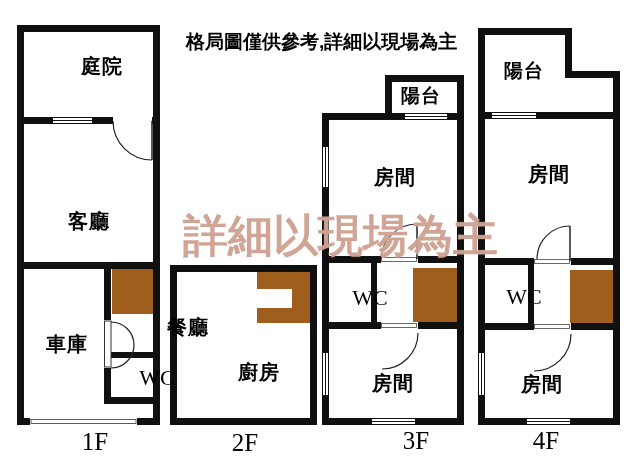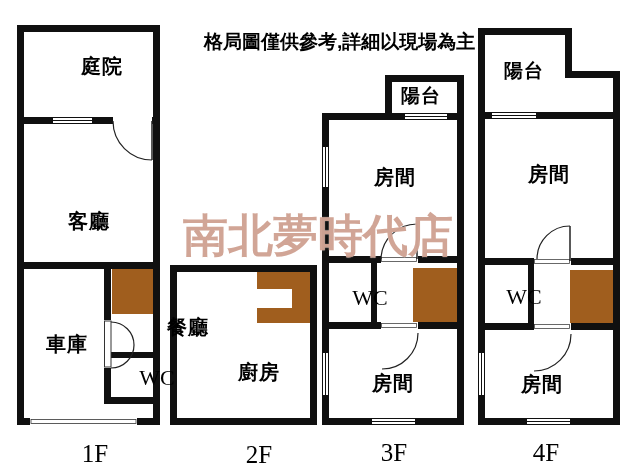--- a/index.html
+++ b/index.html
@@ -14,23 +14,23 @@
   
   .win-h{position:absolute;height:7px;
     background:linear-gradient(#101010 0 1px,#fff 1px 3px,#101010 3px 4px,#fff 4px 6px,#101010 6px 7px);}
   .win-v{position:absolute;width:7px;
     background:linear-gradient(to right,#101010 0 1px,#fff 1px 3px,#101010 3px 4px,#fff 4px 6px,#101010 6px 7px);}
   .label{position:absolute;transform:translate(-50%,-50%);font-weight:700;color:#000;
     white-space:nowrap;font-size:20px;letter-spacing:1px;}
   .small{font-size:19px;}
   .serif{font-family:"Liberation Serif","DejaVu Serif",serif;font-weight:400;letter-spacing:0;}
   .wc{font-size:22px;padding-left:44px;}
-  .floor-tag{font-size:25px;margin-top:12px;}
+  .floor-tag{font-size:25px;}
   .disclaimer{position:absolute;left:186px;top:29px;font-size:19px;font-weight:700;
-    letter-spacing:0;color:#000;white-space:nowrap;margin-left:18px;}
+    letter-spacing:0;color:#000;white-space:nowrap;}
   .wm{position:absolute;font-weight:700;white-space:nowrap;z-index:9;pointer-events:none;}
   .wm-store{left:183px;top:206px;font-size:45px;letter-spacing:0;color:rgba(197,143,124,0.80);
     text-shadow:0 0 1px rgba(255,255,255,0.9);}
   .wm-company{left:98px;top:296px;font-size:31px;letter-spacing:0;color:rgba(170,160,150,0.78);
     text-shadow:0 0 1px rgba(255,255,255,0.9);}
   #doors{position:absolute;left:0;top:0;z-index:5;}
   .label{z-index:6;}
   .open,.win-h,.win-v{z-index:3;}
   .wall{z-index:2;}
   .stairs,.notch{z-index:1;}
@@ -65,21 +65,21 @@
   <div class="label serif floor-tag" style="left:95px;top:442px">1F</div>
 
   <div class="wall" style="left:170px;top:265px;width:147px;height:7px"></div>
   <div class="wall" style="left:170px;top:265px;width:7px;height:160px"></div>
   <div class="wall" style="left:310px;top:265px;width:7px;height:160px"></div>
   <div class="wall" style="left:170px;top:418px;width:147px;height:7px"></div>
   <div class="stairs" style="left:257px;top:272px;width:53px;height:51px"></div>
   <div class="notch" style="left:257px;top:289px;width:35px;height:19px"></div>
   <div class="label" style="left:188px;top:327px">餐廳</div>
   <div class="label" style="left:259px;top:372px">廚房</div>
-  <div class="label serif floor-tag" style="left:259px;top:443px">2F</div>
+  <div class="label serif floor-tag" style="left:245px;top:443px">2F</div>
 
   <div class="wall" style="left:385px;top:75px;width:79px;height:7px"></div>
   <div class="wall" style="left:385px;top:75px;width:7px;height:45px"></div>
   <div class="wall" style="left:457px;top:75px;width:7px;height:350px"></div>
   <div class="wall" style="left:322px;top:113px;width:142px;height:7px"></div>
   <div class="wall" style="left:322px;top:113px;width:7px;height:312px"></div>
   <div class="wall" style="left:322px;top:256px;width:142px;height:7px"></div>
   <div class="wall" style="left:371px;top:263px;width:6px;height:66px"></div>
   <div class="wall" style="left:322px;top:322px;width:142px;height:7px"></div>
   <div class="wall" style="left:322px;top:418px;width:142px;height:7px"></div>
@@ -89,21 +89,21 @@
   <div class="win-v" style="left:322px;top:147px;height:40px"></div>
   <div class="win-v" style="left:322px;top:353px;height:42px"></div>
   <div class="win-h" style="left:372px;top:418px;width:43px"></div>
   <div class="open" style="left:381px;top:256px;width:37px;height:7px"></div>
   <div class="open" style="left:381px;top:322px;width:37px;height:7px"></div>
 
   <div class="label small" style="left:421px;top:96px">陽台</div>
   <div class="label" style="left:395px;top:177px">房間</div>
   <div class="label serif wc" style="left:348px;top:298px">WC</div>
   <div class="label" style="left:393px;top:383px">房間</div>
-  <div class="label serif floor-tag" style="left:394px;top:441px">3F</div>
+  <div class="label serif floor-tag" style="left:416px;top:441px">3F</div>
 
   <div class="wall" style="left:478px;top:28px;width:94px;height:7px"></div>
   <div class="wall" style="left:565px;top:28px;width:7px;height:50px"></div>
   <div class="wall" style="left:565px;top:71px;width:55px;height:7px"></div>
   <div class="wall" style="left:613px;top:71px;width:7px;height:354px"></div>
   <div class="wall" style="left:478px;top:28px;width:7px;height:397px"></div>
   <div class="wall" style="left:478px;top:112px;width:142px;height:7px"></div>
   <div class="wall" style="left:478px;top:258px;width:142px;height:7px"></div>
   <div class="wall" style="left:528px;top:265px;width:6px;height:65px"></div>
   <div class="wall" style="left:478px;top:323px;width:142px;height:7px"></div>
@@ -140,15 +140,15 @@
     <path d="M418,333 A36,36 0 0 1 382,369" stroke="#222" stroke-width="1.2" fill="none"></path>
 
     <rect x="534.5" y="259.5" width="35" height="4" fill="#fff" stroke="#444" stroke-width="0.8"></rect>
     <path d="M570,226 V261" stroke="#222" stroke-width="1.5" fill="none"></path>
     <path d="M570,226 A33,33 0 0 0 537,259" stroke="#222" stroke-width="1.2" fill="none"></path>
 
     <rect x="534.5" y="324.5" width="35" height="4" fill="#fff" stroke="#444" stroke-width="0.8"></rect>
     <path d="M571,334 A37,37 0 0 1 534,371" stroke="#222" stroke-width="1.2" fill="none"></path>
   </svg>
 
-  <div class="wm wm-store">南北夢時代店</div>
+  <div class="wm wm-store">詳細以現場為主</div>
 
 </div>
 
 </body></html>

